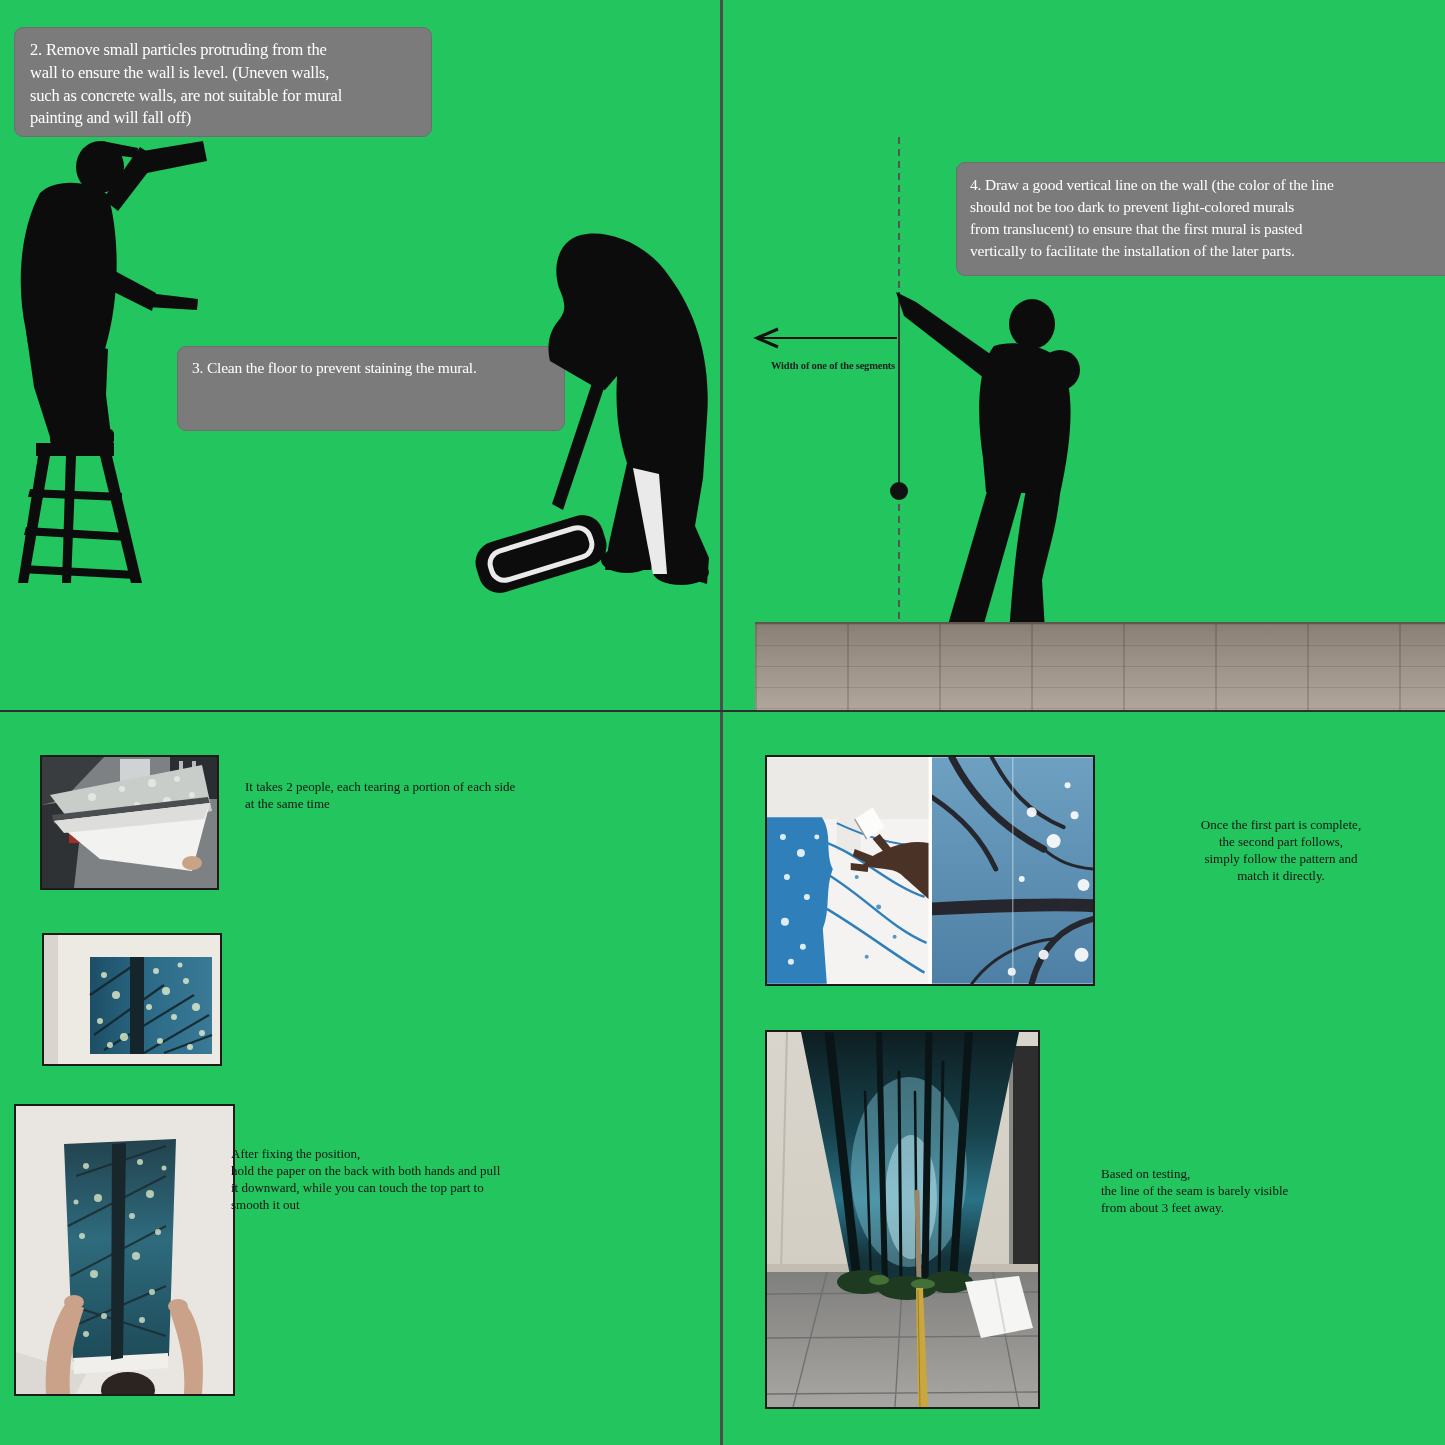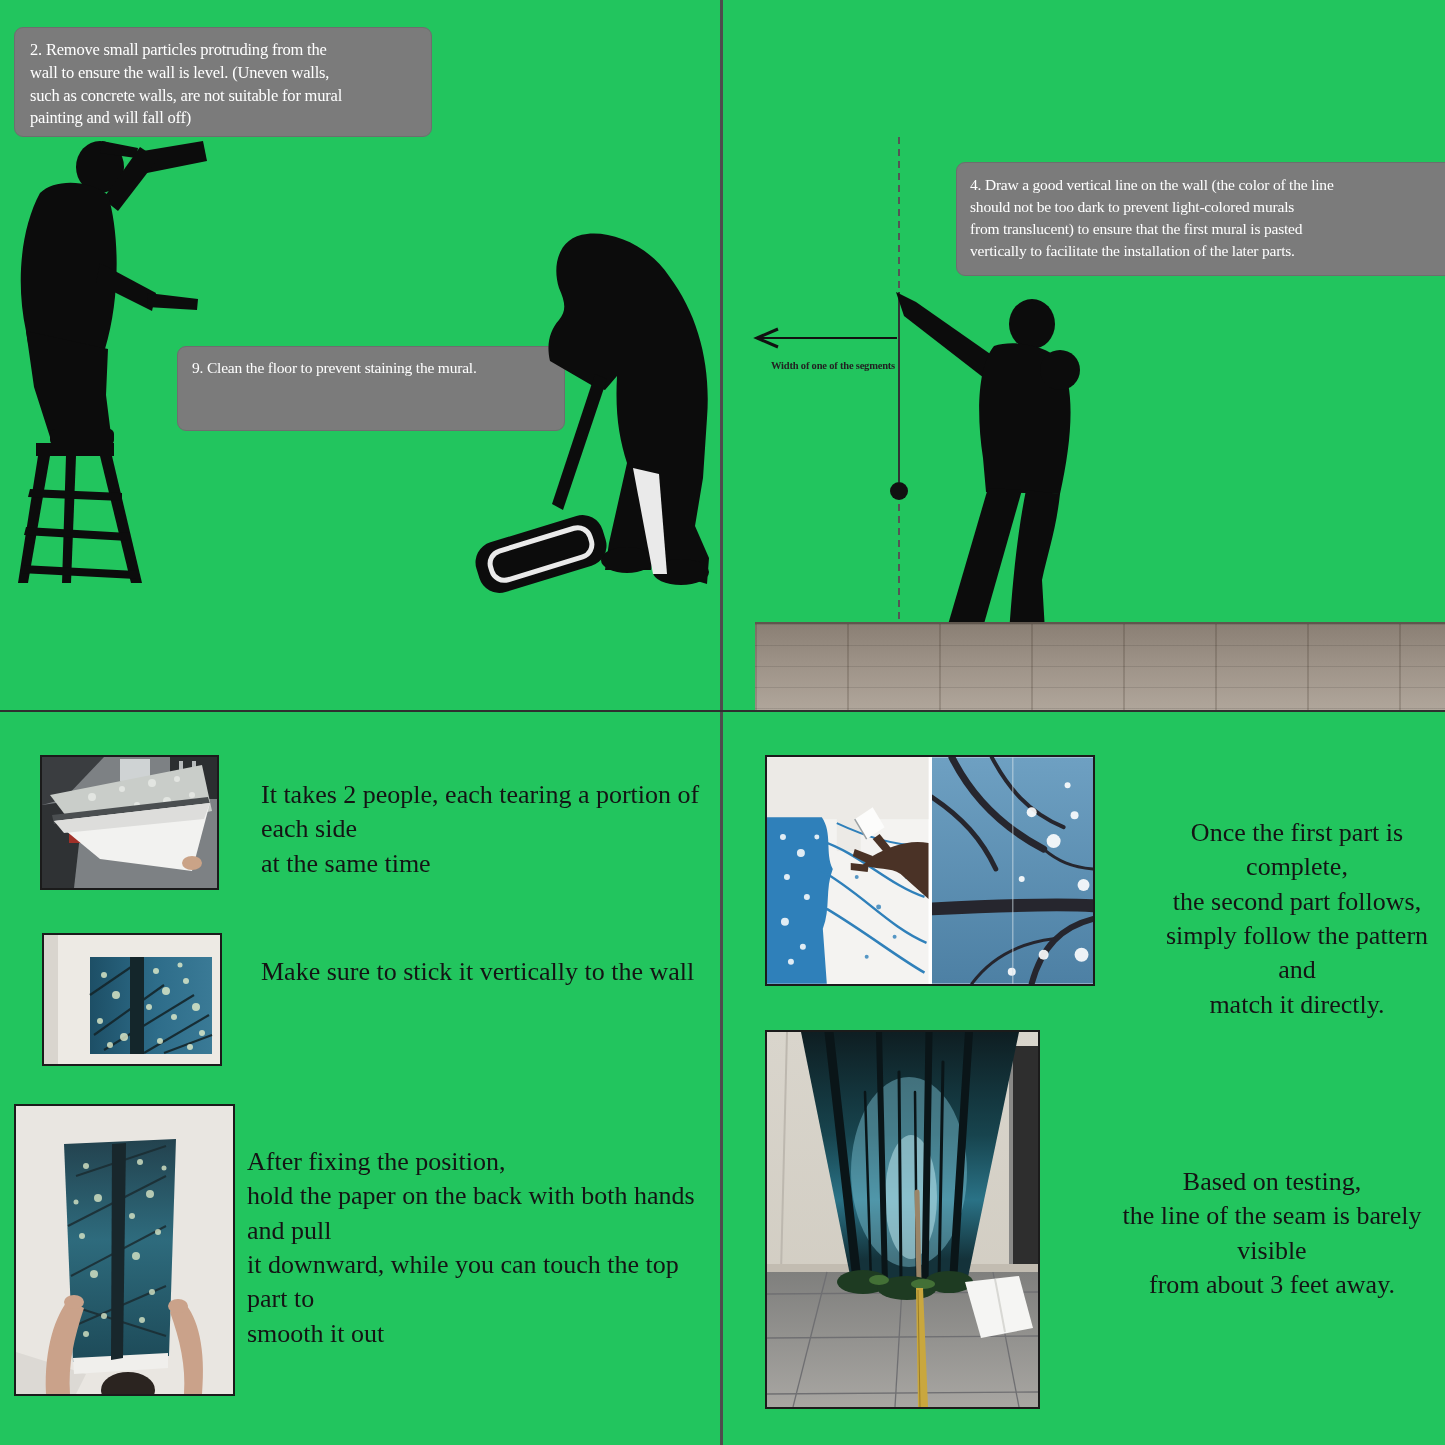--- a/index.html
+++ b/index.html
@@ -17,29 +17,28 @@
     color:#ffffff;white-space:pre-line;box-sizing:border-box;
   }
   .note-2{left:14px;top:27px;width:418px;height:110px;padding:11px 15px;
     font-size:16.5px;line-height:1.38;letter-spacing:-0.2px;}
   .note-3{left:177px;top:346px;width:388px;height:85px;padding:12px 14px;
     font-size:15.5px;letter-spacing:-0.2px;white-space:nowrap;}
   .note-4{left:956px;top:162px;width:556px;height:114px;padding:11px 13px;
     font-size:15.5px;line-height:1.42;letter-spacing:-0.2px;}
 
   .caption{
-    position:absolute;color:#141414;font-size:26px;line-height:1.32;
+    position:absolute;color:#141414;font-size:13px;line-height:1.32;
     white-space:pre-line;
-    margin-left:16px;
   }
   .cap-bl1{left:245px;top:778px;width:460px;}
   .cap-bl2{left:245px;top:955px;width:460px;}
   .cap-bl3{left:231px;top:1145px;width:460px;}
   .cap-br1{left:1136px;top:816px;width:290px;text-align:center;}
-  .cap-br2{left:1101px;top:1165px;width:310px;text-align:center;}
+  .cap-br2{left:1101px;top:1165px;width:310px;}
 
   .width-label{
     position:absolute;left:763px;top:360px;width:140px;
     font-size:10.5px;font-weight:bold;color:#222;letter-spacing:-0.2px;text-align:center;
   }
 
   .floor{
     position:absolute;left:755px;top:622px;width:690px;height:86px;
     border-top:2px solid #5f564d;
     background-image:
@@ -67,21 +66,21 @@
 
 <div id="canvas">
 
   <div class="divider-v"></div>
   <div class="divider-h"></div>
 
   <div class="note note-2">2. Remove small particles protruding from the
 wall to ensure the wall is level. (Uneven walls,
 such as concrete walls, are not suitable for mural
 painting and will fall off)</div>
-  <div class="note note-3">9. Clean the floor to prevent staining the mural.</div>
+  <div class="note note-3">3. Clean the floor to prevent staining the mural.</div>
 
   <svg class="sil sil-scraper" viewBox="0 0 205 450">
     <g fill="#0c0c0c">
       <ellipse cx="90" cy="32" rx="24" ry="26"></ellipse>
       <polygon points="92,6 128,13 126,23 90,18"></polygon>
       <polygon points="133,16 193,6 197,26 137,38"></polygon>
       <polygon points="93,64 130,12 148,24 108,76"></polygon>
       <path d="M30,58 C10,95 6,150 16,196 L18,208 95,214 C110,165 110,100 98,60 C78,44 44,44 30,58 Z"></path>
       <polygon points="90,128 146,158 142,176 86,148"></polygon>
       <polygon points="138,158 188,164 187,175 137,172"></polygon>
@@ -201,21 +200,20 @@
           <circle cx="152" cy="72" r="4"></circle>
         <circle cx="158" cy="98" r="3"></circle>
           <circle cx="116" cy="106" r="3"></circle>
           <circle cx="66" cy="110" r="3"></circle>
         <circle cx="146" cy="112" r="3"></circle>
           <circle cx="136" cy="30" r="2.5"></circle>
           <circle cx="105" cy="72" r="3"></circle>
       </g>
     </svg>
   </div>
-  <div class="caption cap-bl2">Make sure to stick it vertically to the wall</div>
 
   <div class="photo ph-bl3">
     <svg viewBox="0 0 217 288" width="217" height="288">
       <rect width="217" height="288" fill="#e9e6e1"></rect>
       <polygon points="0,246 70,268 60,288 0,288" fill="#dcd9d4"></polygon>
       <defs>
         <linearGradient id="bl3g" x1="0" y1="0" x2="0" y2="1">
           <stop offset="0" stop-color="#23424e"></stop>
             <stop offset="0.45" stop-color="#2e6b7d"></stop>
             <stop offset="1" stop-color="#1d4a58"></stop>

